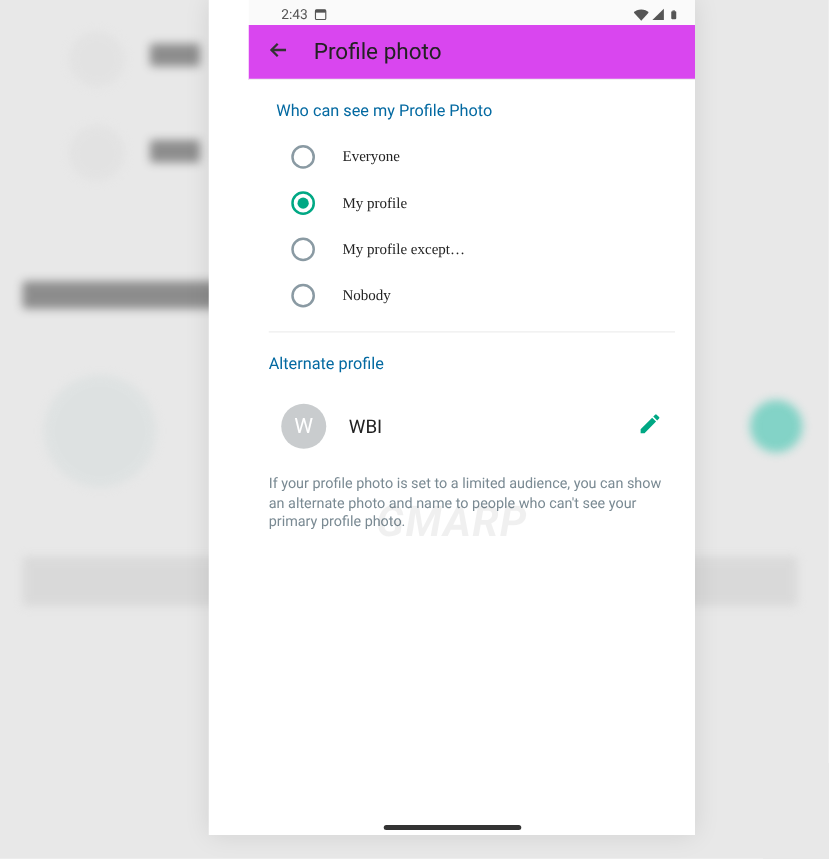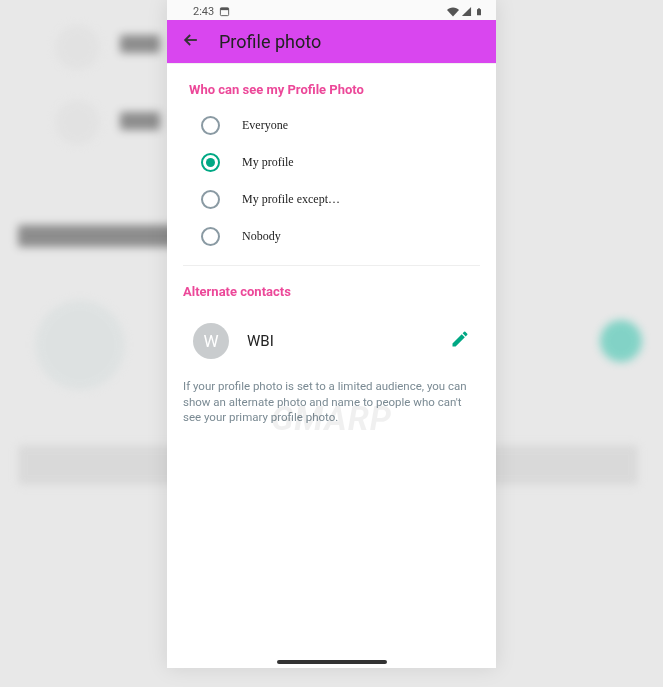--- a/index.html
+++ b/index.html
@@ -28,26 +28,27 @@
     .bg-text2 { left: 120px; top: 112px; width: 40px; height: 18px; background:#333; border-radius:2px; }
     .bg-heading { left: 18px; top: 225px; width: 200px; height: 22px; background:#333; border-radius:2px; }
     .bg-bigavatar { left: 35px; top: 300px; width: 90px; height: 90px; background:#d4dcdc; }
     .bg-fab { left: 600px; top: 320px; width: 42px; height: 42px; background:#1ebea5; border-radius:50%; }
     .bg-para { left: 18px; top: 445px; width: 620px; height: 40px; background:#ccc; border-radius:2px; }
 
     .phone {
       position: absolute;
       left: 167px;
       top: 0;
-      width: 329px;
+      width: 389px;
       height: 668px;
       background: #fff;
       box-shadow: 0 0 20px rgba(0,0,0,0.1);
       display: flex;
       flex-direction: column;
+      padding-left: 32px;
     }
     .statusbar {
       height: 20px;
       padding: 2px 10px 0 26px;
       display: flex;
       align-items: center;
       justify-content: space-between;
       font-size: 11px;
       color: #555;
       background:#fafafa;
@@ -64,22 +65,21 @@
       gap: 18px;
       border-bottom: 1px solid #f0f0f0;
       background:#d946ef;
     }
     .appbar-title { font-size: 18px; color: #222; font-weight: 400; }
 
     .content { flex:1; overflow-y:auto; background:#fff; }
     .section-label {
       padding: 18px 22px 10px 22px;
       font-size: 13px;
-      color: #ec4899;
-      font-weight: bold;
+      color: #0369a1;
     }
     .radio-row {
       display:flex;
       align-items:center;
       padding: 9px 22px 9px 34px;
       gap: 22px;
       cursor:pointer;
     }
     .radio {
       width:19px; height:19px; border-radius:50%;
@@ -201,21 +201,21 @@
       <span class="radio"></span>
       <span class="radio-label">My profile except…</span>
     </div>
     <div class="radio-row">
       <span class="radio"></span>
       <span class="radio-label">Nobody</span>
     </div>
 
     <div class="divider"></div>
 
-    <div class="section-label" style="padding-left:16px">Alternate contacts</div>
+    <div class="section-label" style="padding-left:16px">Alternate profile</div>
 
     <div class="alt-row">
       <div class="alt-avatar">
         <span>W</span>
       </div>
       <span class="alt-name">WBI</span>
       <span class="edit-btn">
         <svg width="20" height="20" viewBox="0 0 24 24" fill="#00a884">
             <path d="M3 17.25V21h3.75L17.81 9.94l-3.75-3.75L3 17.25zM20.71 7.04a1 1 0 0 0 0-1.41l-2.34-2.34a1 1 0 0 0-1.41 0l-1.83 1.83 3.75 3.75 1.83-1.83z"></path>
           </svg>

